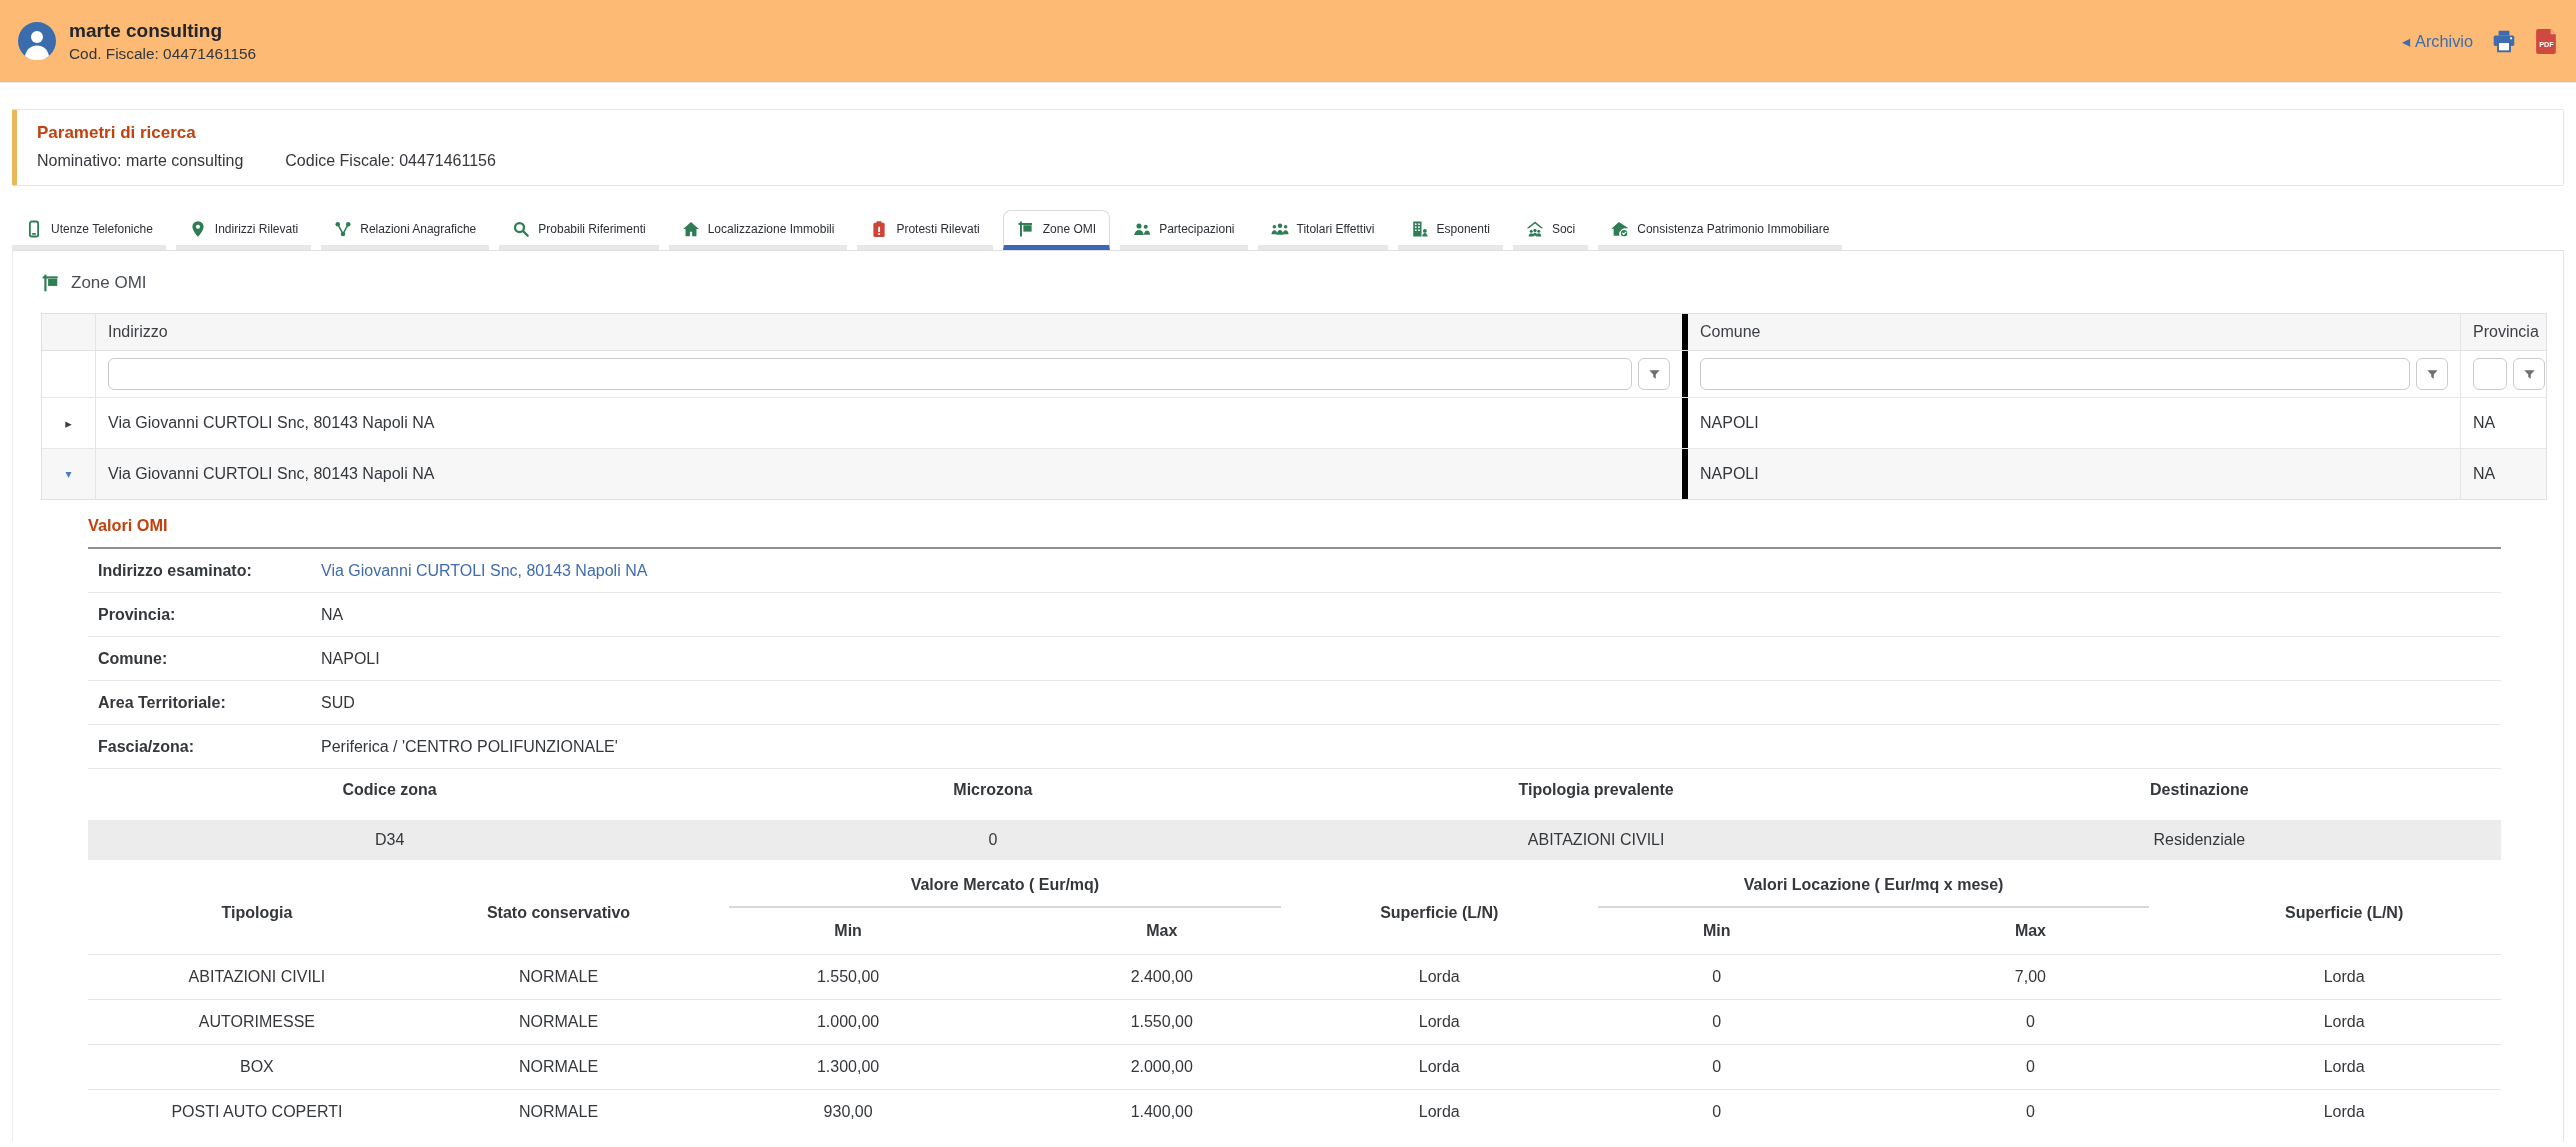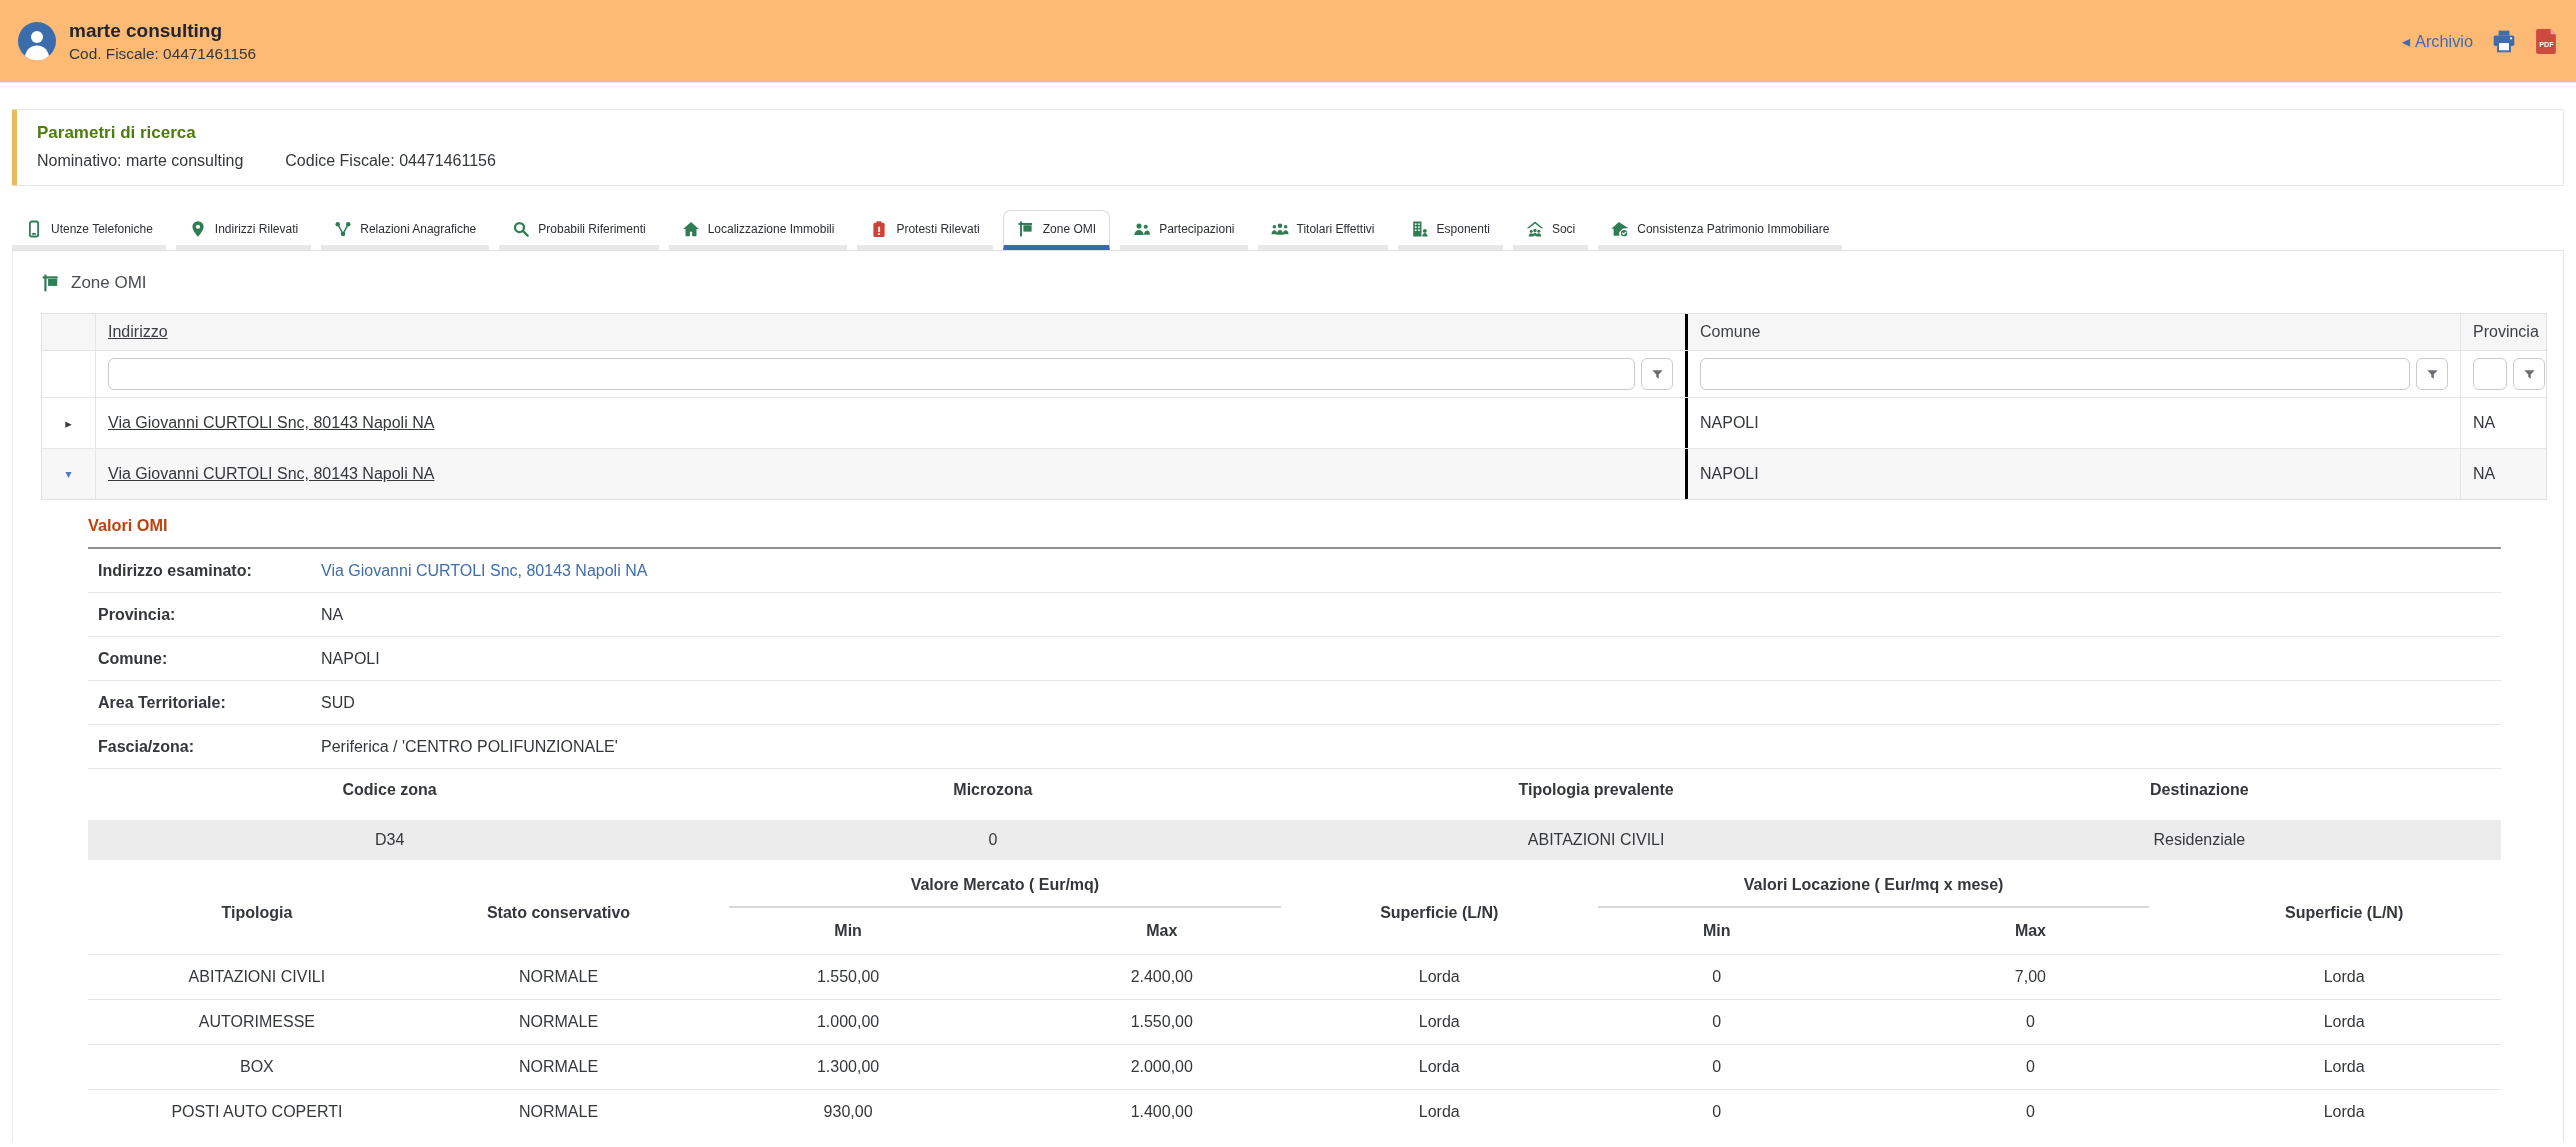--- a/index.html
+++ b/index.html
@@ -14,21 +14,21 @@
   .who .name { font-size:19px; font-weight:bold; color:#23252c; }
   .who .cf   { font-size:15.4px; color:#34373c; margin-top:3px; }
   .topbar-right { margin-left:auto; display:flex; align-items:center; gap:18px; }
   .archivio { color:#3f6cae; font-size:16.3px; text-decoration:none; display:flex;
     align-items:center; gap:5px; cursor:pointer; }
   .iconbtn { background:none; border:none; cursor:pointer; line-height:0; }
 
   
   .params { margin:26px 12px 0 12px; background:#fff; border:1px solid #e3e4e6;
     border-left:5px solid #e9b95c; border-radius:2px; padding:13px 20px 15px; }
-  .params .ptitle { font-size:17px; font-weight:bold; color:#4d7c0f; }
+  .params .ptitle { font-size:17px; font-weight:bold; color:#c2410c; }
   .params .pline  { font-size:16px; margin-top:9px; display:flex; gap:42px; }
 
   
   .tabbar { display:flex; align-items:flex-end; gap:10px; margin:24px 12px 0 12px; }
   .tab { display:flex; align-items:center; gap:8px; padding:9px 13px 7px;
     font-size:12px; color:#2c2f36; border-bottom:5px solid #e7e8ea;
     cursor:pointer; white-space:nowrap; }
   .tab.active { background:#fff; border:1px solid #d9dbdf; border-bottom:5px solid #3a68b4;
     border-radius:8px 8px 0 0; }
   .tab svg { flex:none; }
@@ -39,21 +39,21 @@
   .panel { margin:0 12px; border-top:1px solid #dfe0e2; border-left:1px solid #ececee;
     border-right:1px solid #e3e4e6; background:#fff; padding:18px 16px 0 18px; min-height:892px; }
   .section-title { display:flex; align-items:center; gap:10px; font-size:17px;
     color:#4a4d55; margin:4px 0 20px 10px; }
 
   
   .grid { margin-left:10px; border:1px solid #e0e1e3; }
   .grow { display:flex; align-items:stretch; }
   .gcell { padding:0 12px; display:flex; align-items:center; font-size:16px; }
   .c-exp { width:54px; justify-content:center; border-right:1px solid #e4e5e7; flex:none; }
-  .c-ind { flex:1; border-right:3px solid #000000;text-decoration:underline; }
+  .c-ind { flex:1; border-right:6px solid #000000; }
   .c-com { width:773px; border-right:1px solid #e4e5e7; flex:none; }
   .c-prov{ width:85px; flex:none; }
   .ghead { background:#f6f6f7; border-bottom:1px solid #e0e1e3; }
   .ghead .gcell { height:36px; color:#3c3f44; }
   .gfilter .gcell { height:46px; gap:6px; }
   .gfilter input { height:32px; border:1px solid #c9cbd0; border-radius:6px;
     flex:1; min-width:0; font-size:15px; padding:0 8px; }
   .gfilter input.small { flex:none; width:34px; }
   .funnel-btn { width:32px; height:32px; flex:none; border:1px solid #c9cbd0;
     border-radius:6px; background:#fff; cursor:pointer; display:flex;

